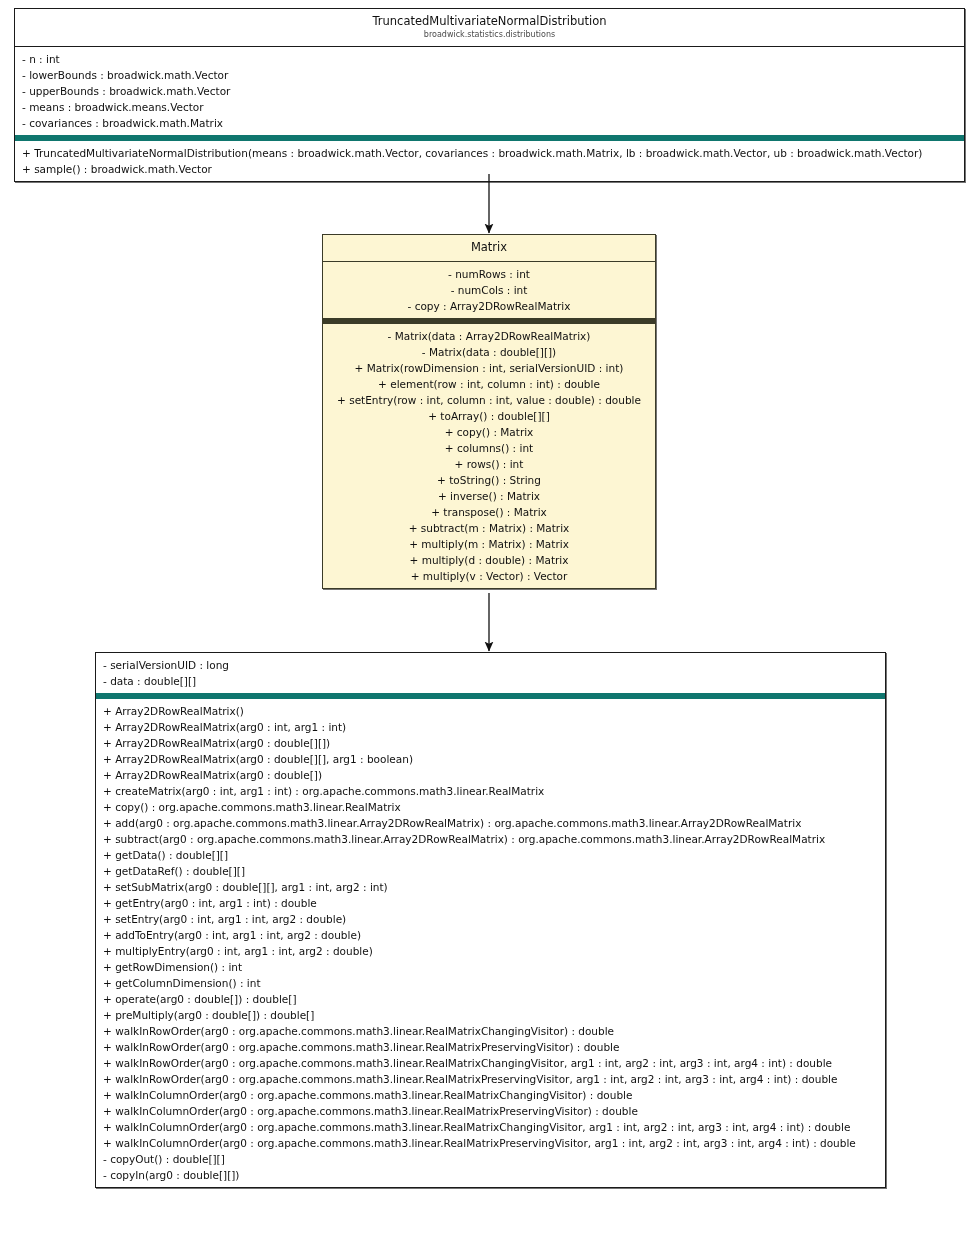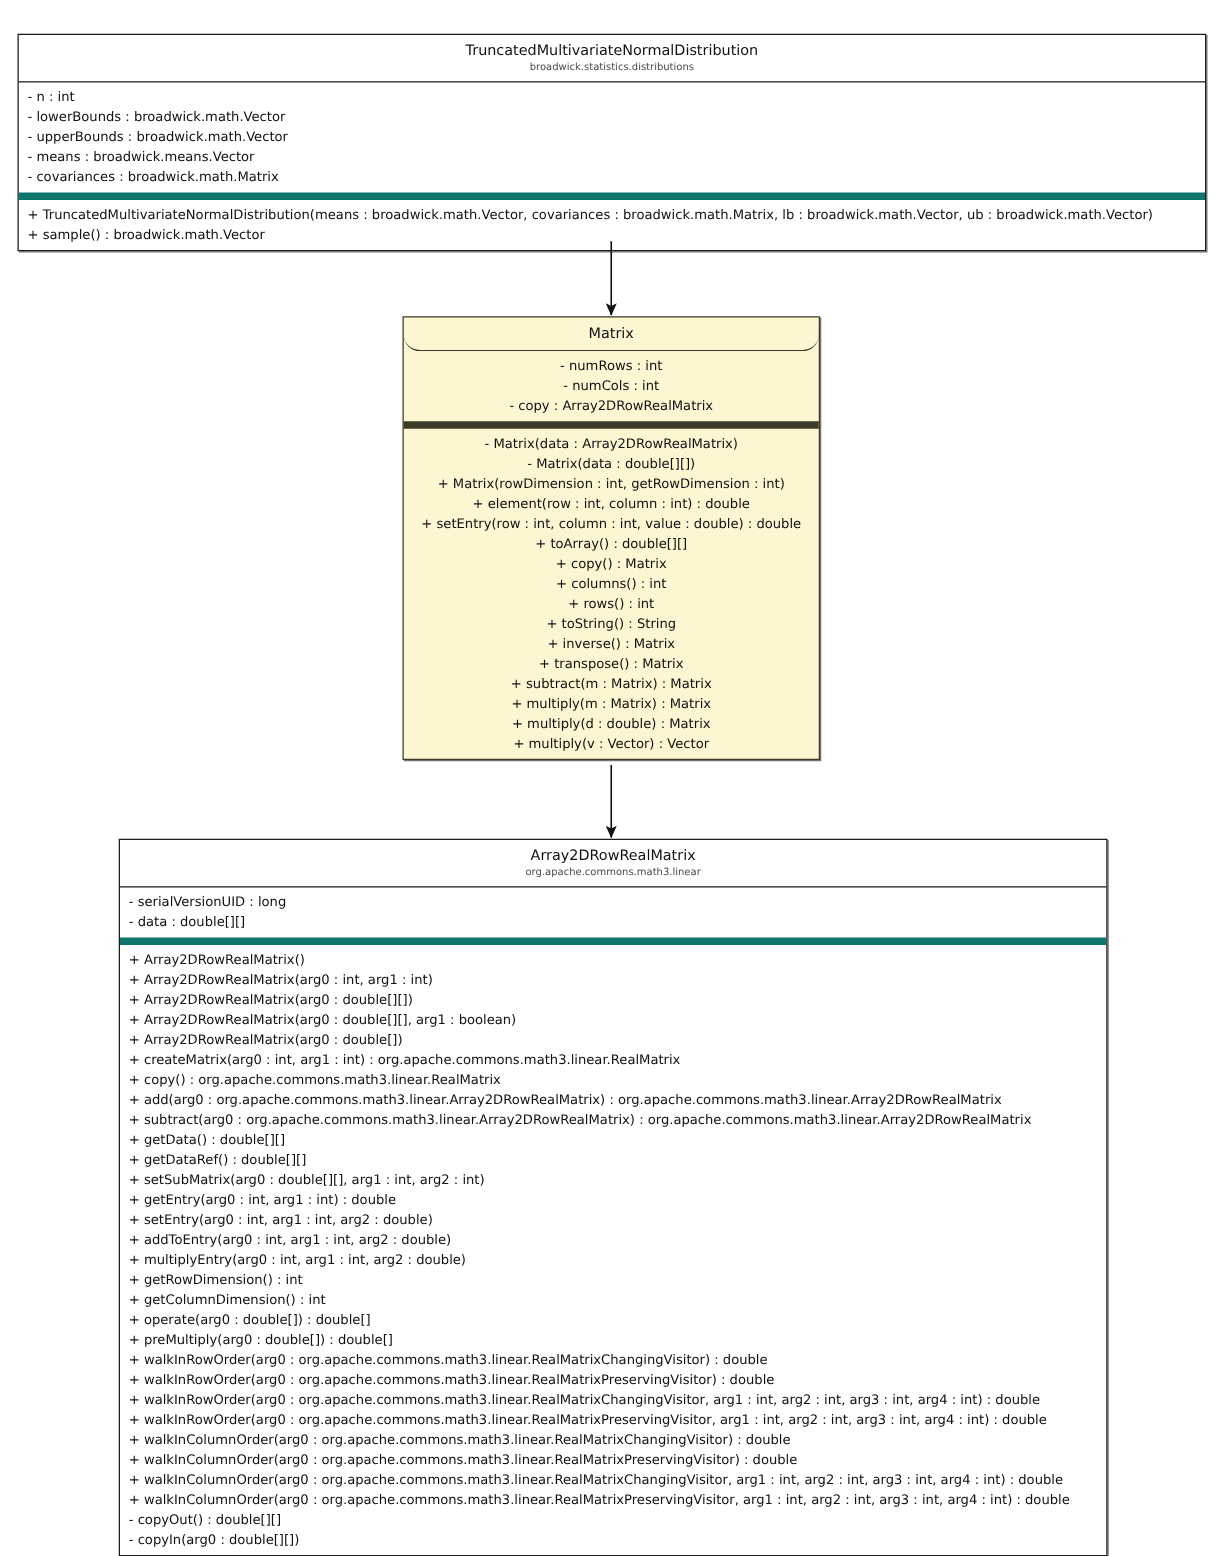--- a/index.html
+++ b/index.html
@@ -12,42 +12,40 @@
     height: 1245px;
     position: relative;
     font-family: "DejaVu Sans", "Liberation Sans", sans-serif;
     overflow: hidden;
   }
   .canvas {
     position: absolute;
     left: 0; top: 0;
     width: 979px;
     height: 929px;
-    margin-top: 19px;
   }
   .uml-class {
     position: absolute;
     box-sizing: border-box;
     border: 1px solid #1a1a1a;
     background: #ffffff;
     box-shadow: 1px 1px 0 rgba(0,0,0,0.55);
   }
   .uml-class.highlight {
     background: #fdf6d3;
     border-color: #3b3b28;
   }
   .uml-header {
     box-sizing: border-box;
     padding: 5px 6px 6px 6px;
     text-align: center;
     border-bottom: 1px solid #1a1a1a;
   }
   .uml-class.highlight .uml-header {
     border-bottom-color: #3b3b28;
-    border-radius: 13px;
   }
   .uml-title {
     font-size: 11.5px;
     line-height: 15px;
     color: #101010;
     white-space: nowrap;
   }
   .uml-package {
     font-size: 8px;
     line-height: 11px;
@@ -117,42 +115,38 @@
       <div class="uml-title">Matrix</div>
     </div>
     <div class="uml-section">
       <div class="uml-row">- numRows : int</div>
       <div class="uml-row">- numCols : int</div>
       <div class="uml-row">- copy : Array2DRowRealMatrix</div>
     </div>
     <div class="uml-section last">
       <div class="uml-row">- Matrix(data : Array2DRowRealMatrix)</div>
       <div class="uml-row">- Matrix(data : double[][])</div>
-      <div class="uml-row">+ Matrix(rowDimension : int, getRowDimension : int)</div>
+      <div class="uml-row">+ Matrix(rowDimension : int, serialVersionUID : int)</div>
       <div class="uml-row">+ element(row : int, column : int) : double</div>
       <div class="uml-row">+ setEntry(row : int, column : int, value : double) : double</div>
       <div class="uml-row">+ toArray() : double[][]</div>
       <div class="uml-row">+ copy() : Matrix</div>
       <div class="uml-row">+ columns() : int</div>
       <div class="uml-row">+ rows() : int</div>
       <div class="uml-row">+ toString() : String</div>
       <div class="uml-row">+ inverse() : Matrix</div>
       <div class="uml-row">+ transpose() : Matrix</div>
       <div class="uml-row">+ subtract(m : Matrix) : Matrix</div>
       <div class="uml-row">+ multiply(m : Matrix) : Matrix</div>
       <div class="uml-row">+ multiply(d : double) : Matrix</div>
       <div class="uml-row">+ multiply(v : Vector) : Vector</div>
     </div>
   </div>
 
   <div class="uml-class" id="class-a2drrm">
-    <div class="uml-header">
-      <div class="uml-title">Array2DRowRealMatrix</div>
-      <div class="uml-package">org.apache.commons.math3.linear</div>
-    </div>
     <div class="uml-section">
       <div class="uml-row">- serialVersionUID : long</div>
       <div class="uml-row">- data : double[][]</div>
     </div>
     <div class="uml-section last">
       <div class="uml-row">+ Array2DRowRealMatrix()</div>
       <div class="uml-row">+ Array2DRowRealMatrix(arg0 : int, arg1 : int)</div>
       <div class="uml-row">+ Array2DRowRealMatrix(arg0 : double[][])</div>
       <div class="uml-row">+ Array2DRowRealMatrix(arg0 : double[][], arg1 : boolean)</div>
       <div class="uml-row">+ Array2DRowRealMatrix(arg0 : double[])</div>

